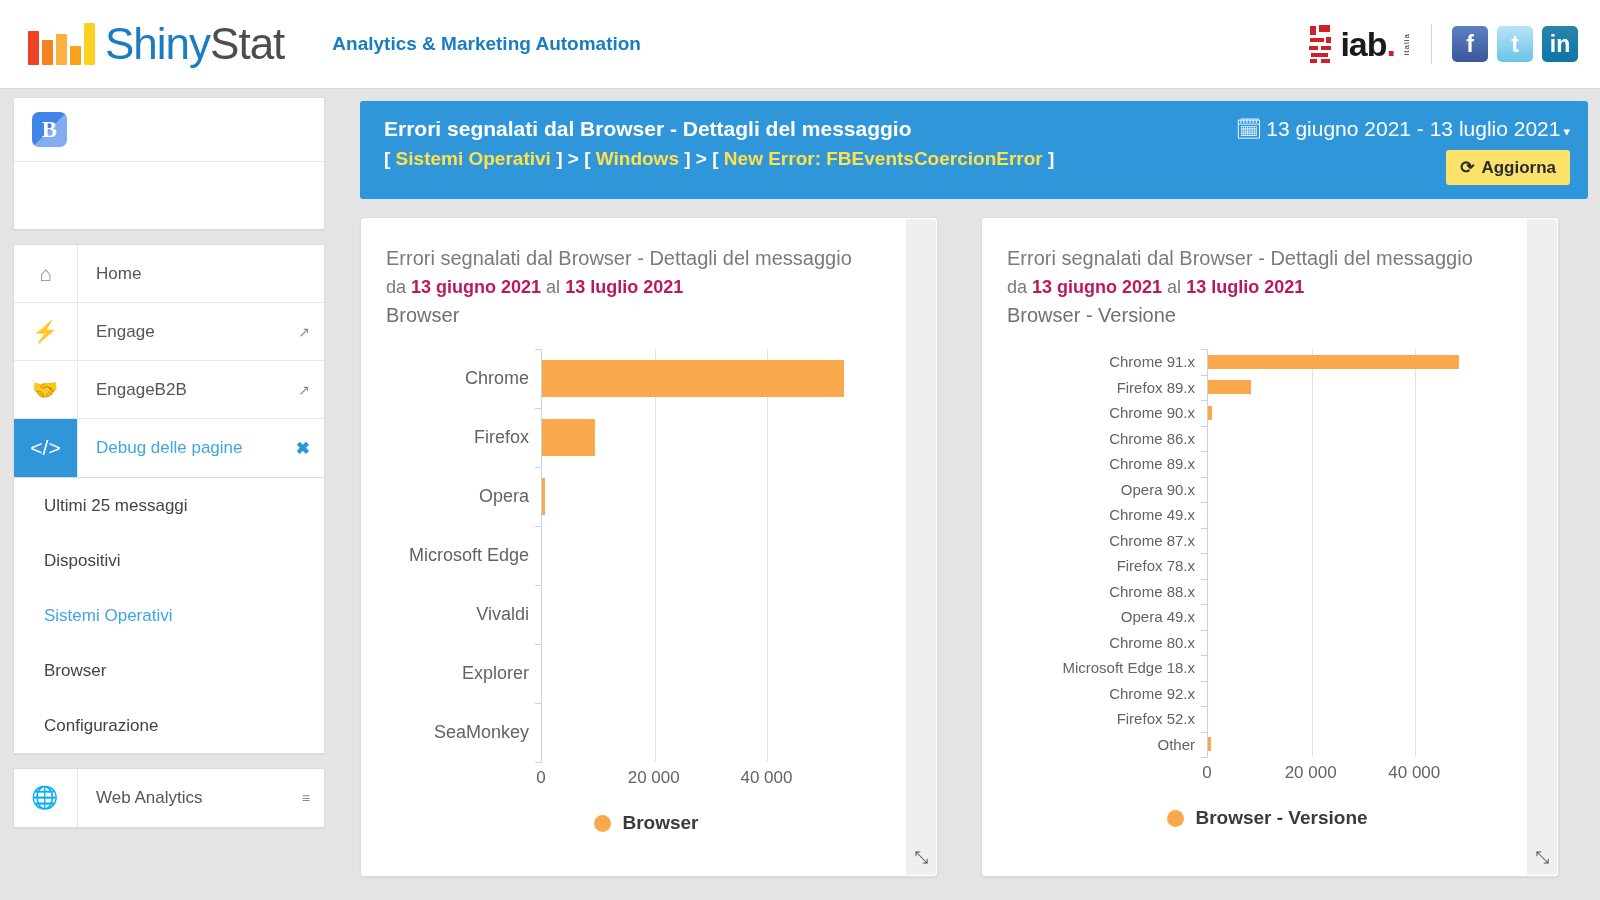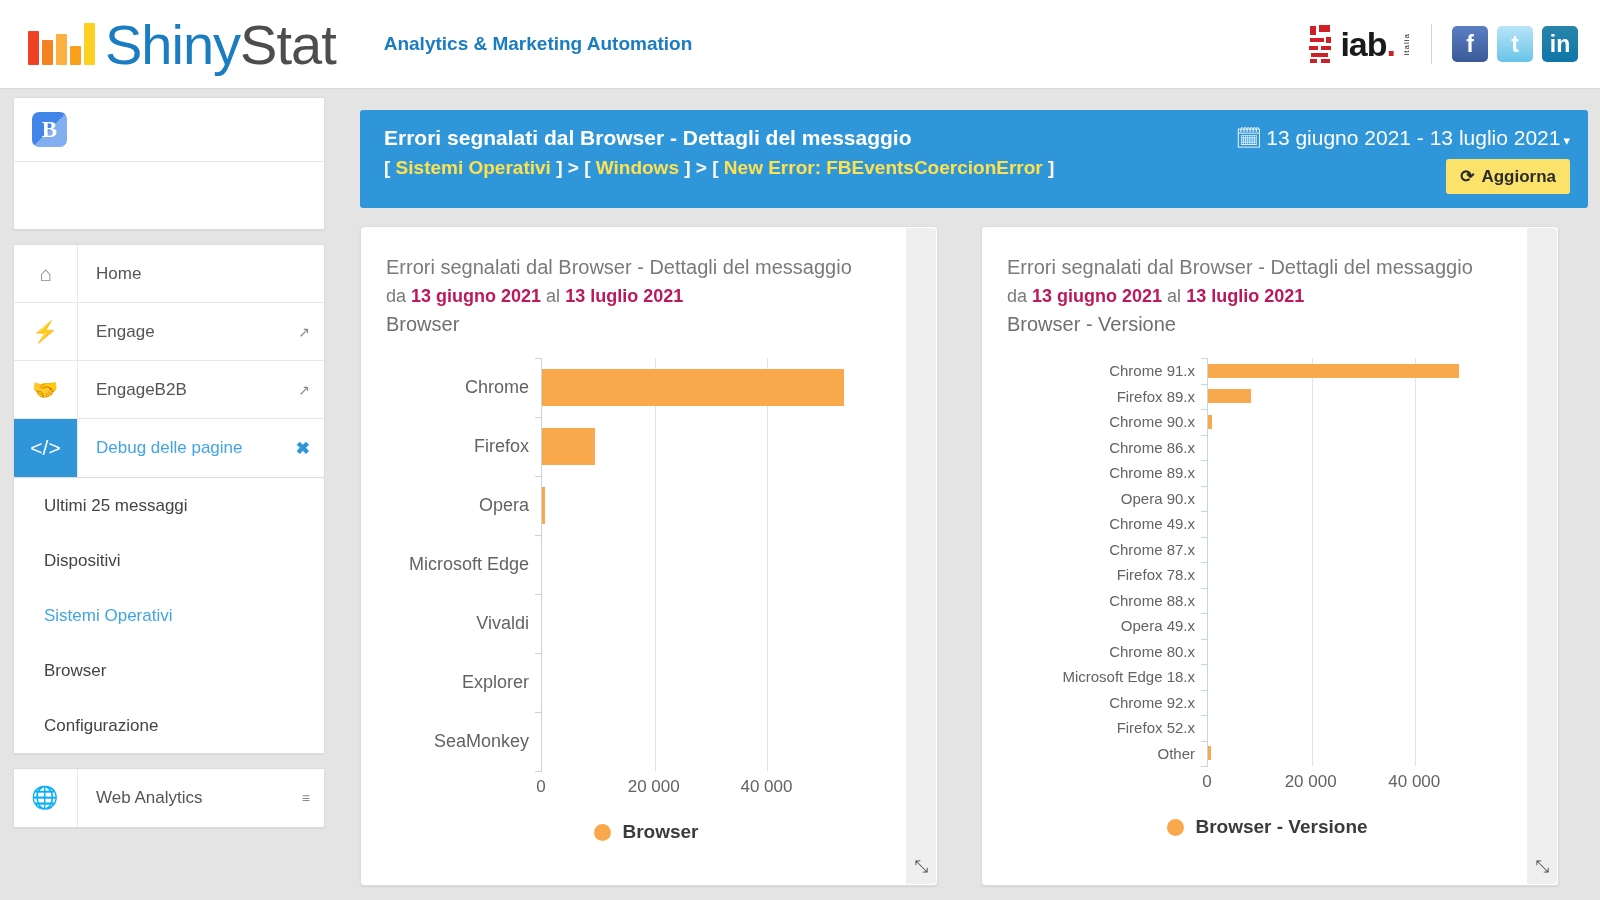--- a/index.html
+++ b/index.html
@@ -17,21 +17,21 @@
     display: flex; align-items: center;
   }
   .brand { display: flex; align-items: center; margin-left: 28px; }
   .logo-bars { display: flex; align-items: flex-end; height: 42px; gap: 3px; margin-right: 10px; }
   .logo-bars i { display: block; width: 11px; border-radius: 1px; }
   .lb1 { height: 34px; background: #ef4123; }
   .lb2 { height: 25px; background: #f58220; }
   .lb3 { height: 31px; background: #fbb040; }
   .lb4 { height: 19px; background: #f9a11b; }
   .lb5 { height: 42px; background: #fdd023; }
-  .brand-word { font-size: 56px; letter-spacing: -1px; font-weight: 400; }
+  .brand-word { font-size: 44px; letter-spacing: -1px; font-weight: 400; }
   .brand-shiny { color: #1a7cc1; }
   .brand-stat { color: #4d4d4d; }
   .tagline {
     color: #1a7cc1; font-size: 19px; font-weight: bold; margin-left: 48px;
     white-space: nowrap;
   }
   .topbar-right {
     margin-left: auto; margin-right: 22px; display: flex; align-items: center; gap: 14px;
   }
   .iab-logo { display: flex; align-items: center; gap: 6px; }
@@ -98,21 +98,21 @@
   }
   .sub-item.sel { color: #42a5e5; }
 
   .foot-card { margin-top: 14px; }
   .globe-ico {
     width: 64px; display:flex; align-items:center; justify-content:center;
     border-right: 1px solid #e8e8e8; color:#7a8a82; font-size: 22px;
   }
 
   
-  .main { position: absolute; left: 360px; top: 110px; width: 1228px; }
+  .main { position: absolute; left: 360px; top: 101px; width: 1228px; }
   .page-head {
     background: #2f96da; color: #fff; border-radius: 3px;
     padding: 14px 18px 14px 24px; display: flex; align-items: flex-start;
     min-height: 78px;
   }
   .ph-left { flex: 1; }
   .ph-title { font-size: 21px; font-weight: bold; line-height: 1.35; }
   .ph-crumb { font-size: 19px; font-weight: bold; line-height: 1.45; margin-top: 2px; }
   .ph-crumb .brk { color: #fff; }
   .ph-crumb .lnk { color: #ffe14d; }

